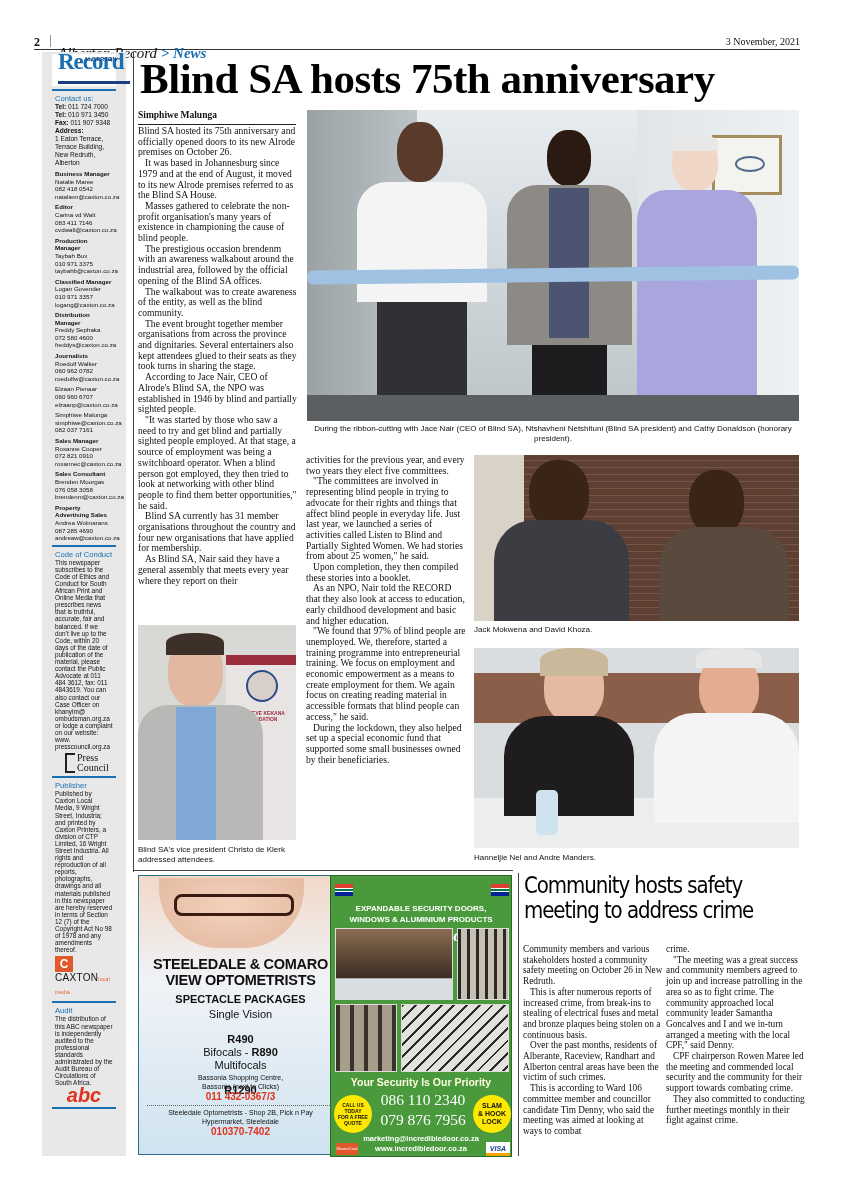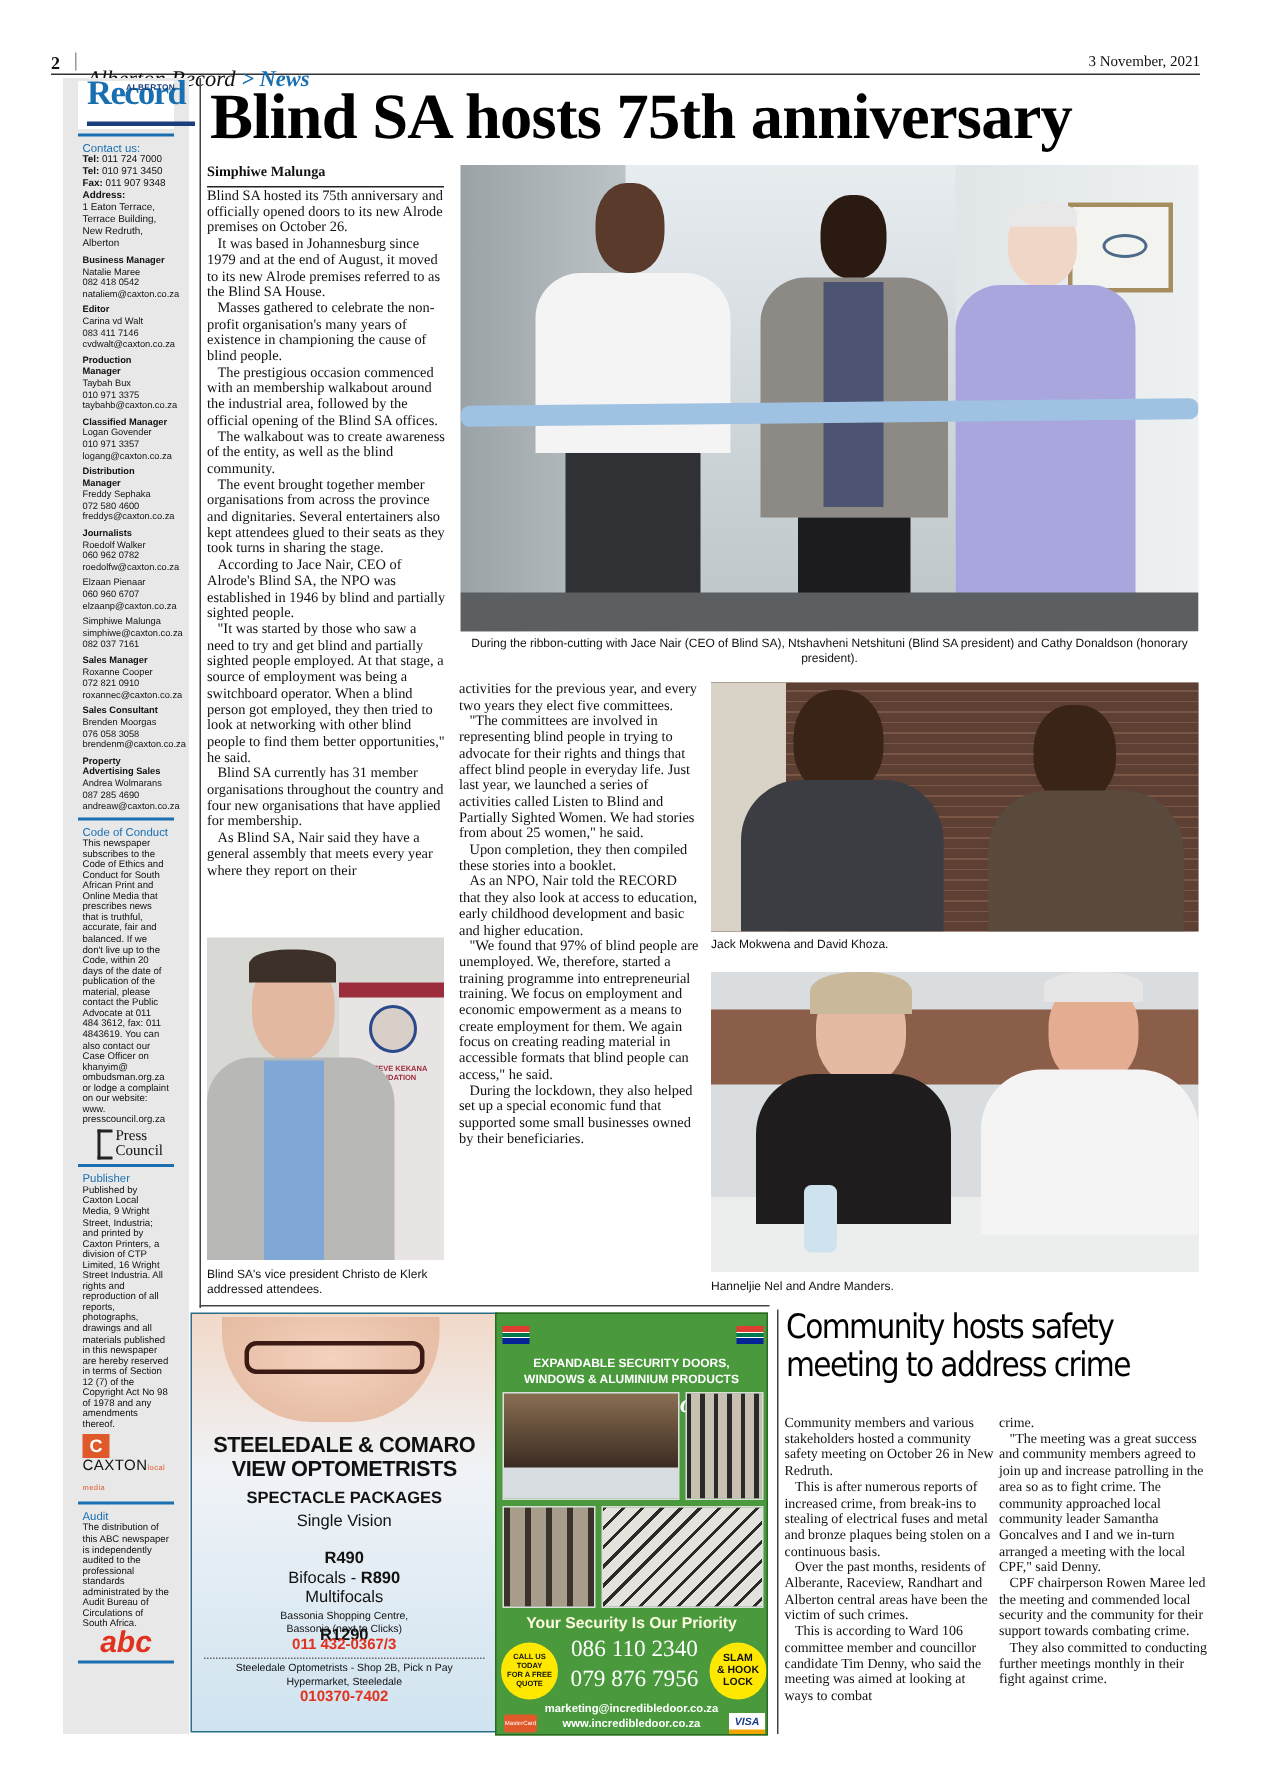--- a/index.html
+++ b/index.html
@@ -59,21 +59,21 @@
   .ribbon { position: absolute; left: 0; top: 158px; width: 492px; height: 14px; background: #9fc1e2; border-radius: 6px; transform: rotate(-0.6deg); }
 
   .p-jack { left: 474px; top: 455px; width: 325px; height: 166px; background: #6b4a3c; }
   .p-jack .brick { position: absolute; left: 0; top: 0; width: 325px; height: 166px; background: repeating-linear-gradient(0deg,#5d3f33 0 6px,#7a5646 6px 7px); }
   .p-christo { left: 138px; top: 625px; width: 158px; height: 215px; background: #d8d8d4; }
   .p-hann { left: 474px; top: 648px; width: 325px; height: 200px; background: #dadde0; }
 
   .rule-h { position: absolute; height: 1px; background: #444; }
 
   
-  .ad-opt { position: absolute; left: 127px; top: 875px; width: 205px; height: 280px; border: 1px solid #2a6f8a; background: linear-gradient(180deg,#f1d9c9 0%,#f0f3f7 38%,#cfe3f0 100%); text-align: center; font-family: "Liberation Sans", sans-serif; overflow: hidden; }
+  .ad-opt { position: absolute; left: 138px; top: 875px; width: 205px; height: 280px; border: 1px solid #2a6f8a; background: linear-gradient(180deg,#f1d9c9 0%,#f0f3f7 38%,#cfe3f0 100%); text-align: center; font-family: "Liberation Sans", sans-serif; overflow: hidden; }
   .ad-opt .face { position: absolute; left: 20px; top: 2px; width: 145px; height: 70px; border-radius: 0 0 60px 60px; background: radial-gradient(ellipse at 50% 40%, #f4d2bd, #e2b69d); }
   .ad-opt .glasses { position: absolute; left: 35px; top: 18px; width: 120px; height: 22px; border: 3px solid #3a1a12; border-radius: 8px; }
   .ad-opt .title { position: absolute; left: 0; top: 80px; width: 100%; font-weight: bold; font-size: 14.5px; line-height: 16px; color: #111; letter-spacing: -0.3px; }
   .ad-opt .pkg { position: absolute; left: 0; top: 117px; width: 100%; font-weight: bold; font-size: 11px; color: #111; }
   .ad-opt .line { font-size: 11px; line-height: 13px; color: #111; }
   .ad-opt .price { font-weight: bold; margin-top: 12px; }
   .ad-opt .items { position: absolute; left: 0; top: 132px; width: 100%; }
   .ad-opt .addr { position: absolute; left: 0; top: 197px; width: 100%; font-size: 7px; line-height: 9px; }
   .ad-opt .phone { color: #e0321e; font-weight: bold; font-size: 10px; line-height: 12px; }
   .ad-opt .dots { border-top: 1px dotted #666; margin: 2px 8px; }
@@ -225,21 +225,21 @@
 
 <div class="vrule"></div>
 
 <h1 class="headline">Blind SA hosts 75th anniversary</h1>
 <div class="byline">Simphiwe Malunga</div>
 
 <div class="col1 body-text">
   <p class="first">Blind SA hosted its 75th anniversary and officially opened doors to its new Alrode premises on October 26.</p>
   <p>It was based in Johannesburg since 1979 and at the end of August, it moved to its new Alrode premises referred to as the Blind SA House.</p>
   <p>Masses gathered to celebrate the non-profit organisation's many years of existence in championing the cause of blind people.</p>
-  <p>The prestigious occasion commenced with an membership walkabout around the industrial area, followed by the official opening of the Blind SA offices.</p>
+  <p>The prestigious occasion brendenm with an awareness walkabout around the industrial area, followed by the official opening of the Blind SA offices.</p>
   <p>The walkabout was to create awareness of the entity, as well as the blind community.</p>
   <p>The event brought together member organisations from across the province and dignitaries. Several entertainers also kept attendees glued to their seats as they took turns in sharing the stage.</p>
   <p>According to Jace Nair, CEO of Alrode's Blind SA, the NPO was established in 1946 by blind and partially sighted people.</p>
   <p>"It was started by those who saw a need to try and get blind and partially sighted people employed. At that stage, a source of employment was being a switchboard operator. When a blind person got employed, they then tried to look at networking with other blind people to find them better opportunities," he said.</p>
   <p>Blind SA currently has 31 member organisations throughout the country and four new organisations that have applied for membership.</p>
   <p>As Blind SA, Nair said they have a general assembly that meets every year where they report on their</p>
 </div>
 
 <div class="photo p-main">
   <div class="window"></div>

